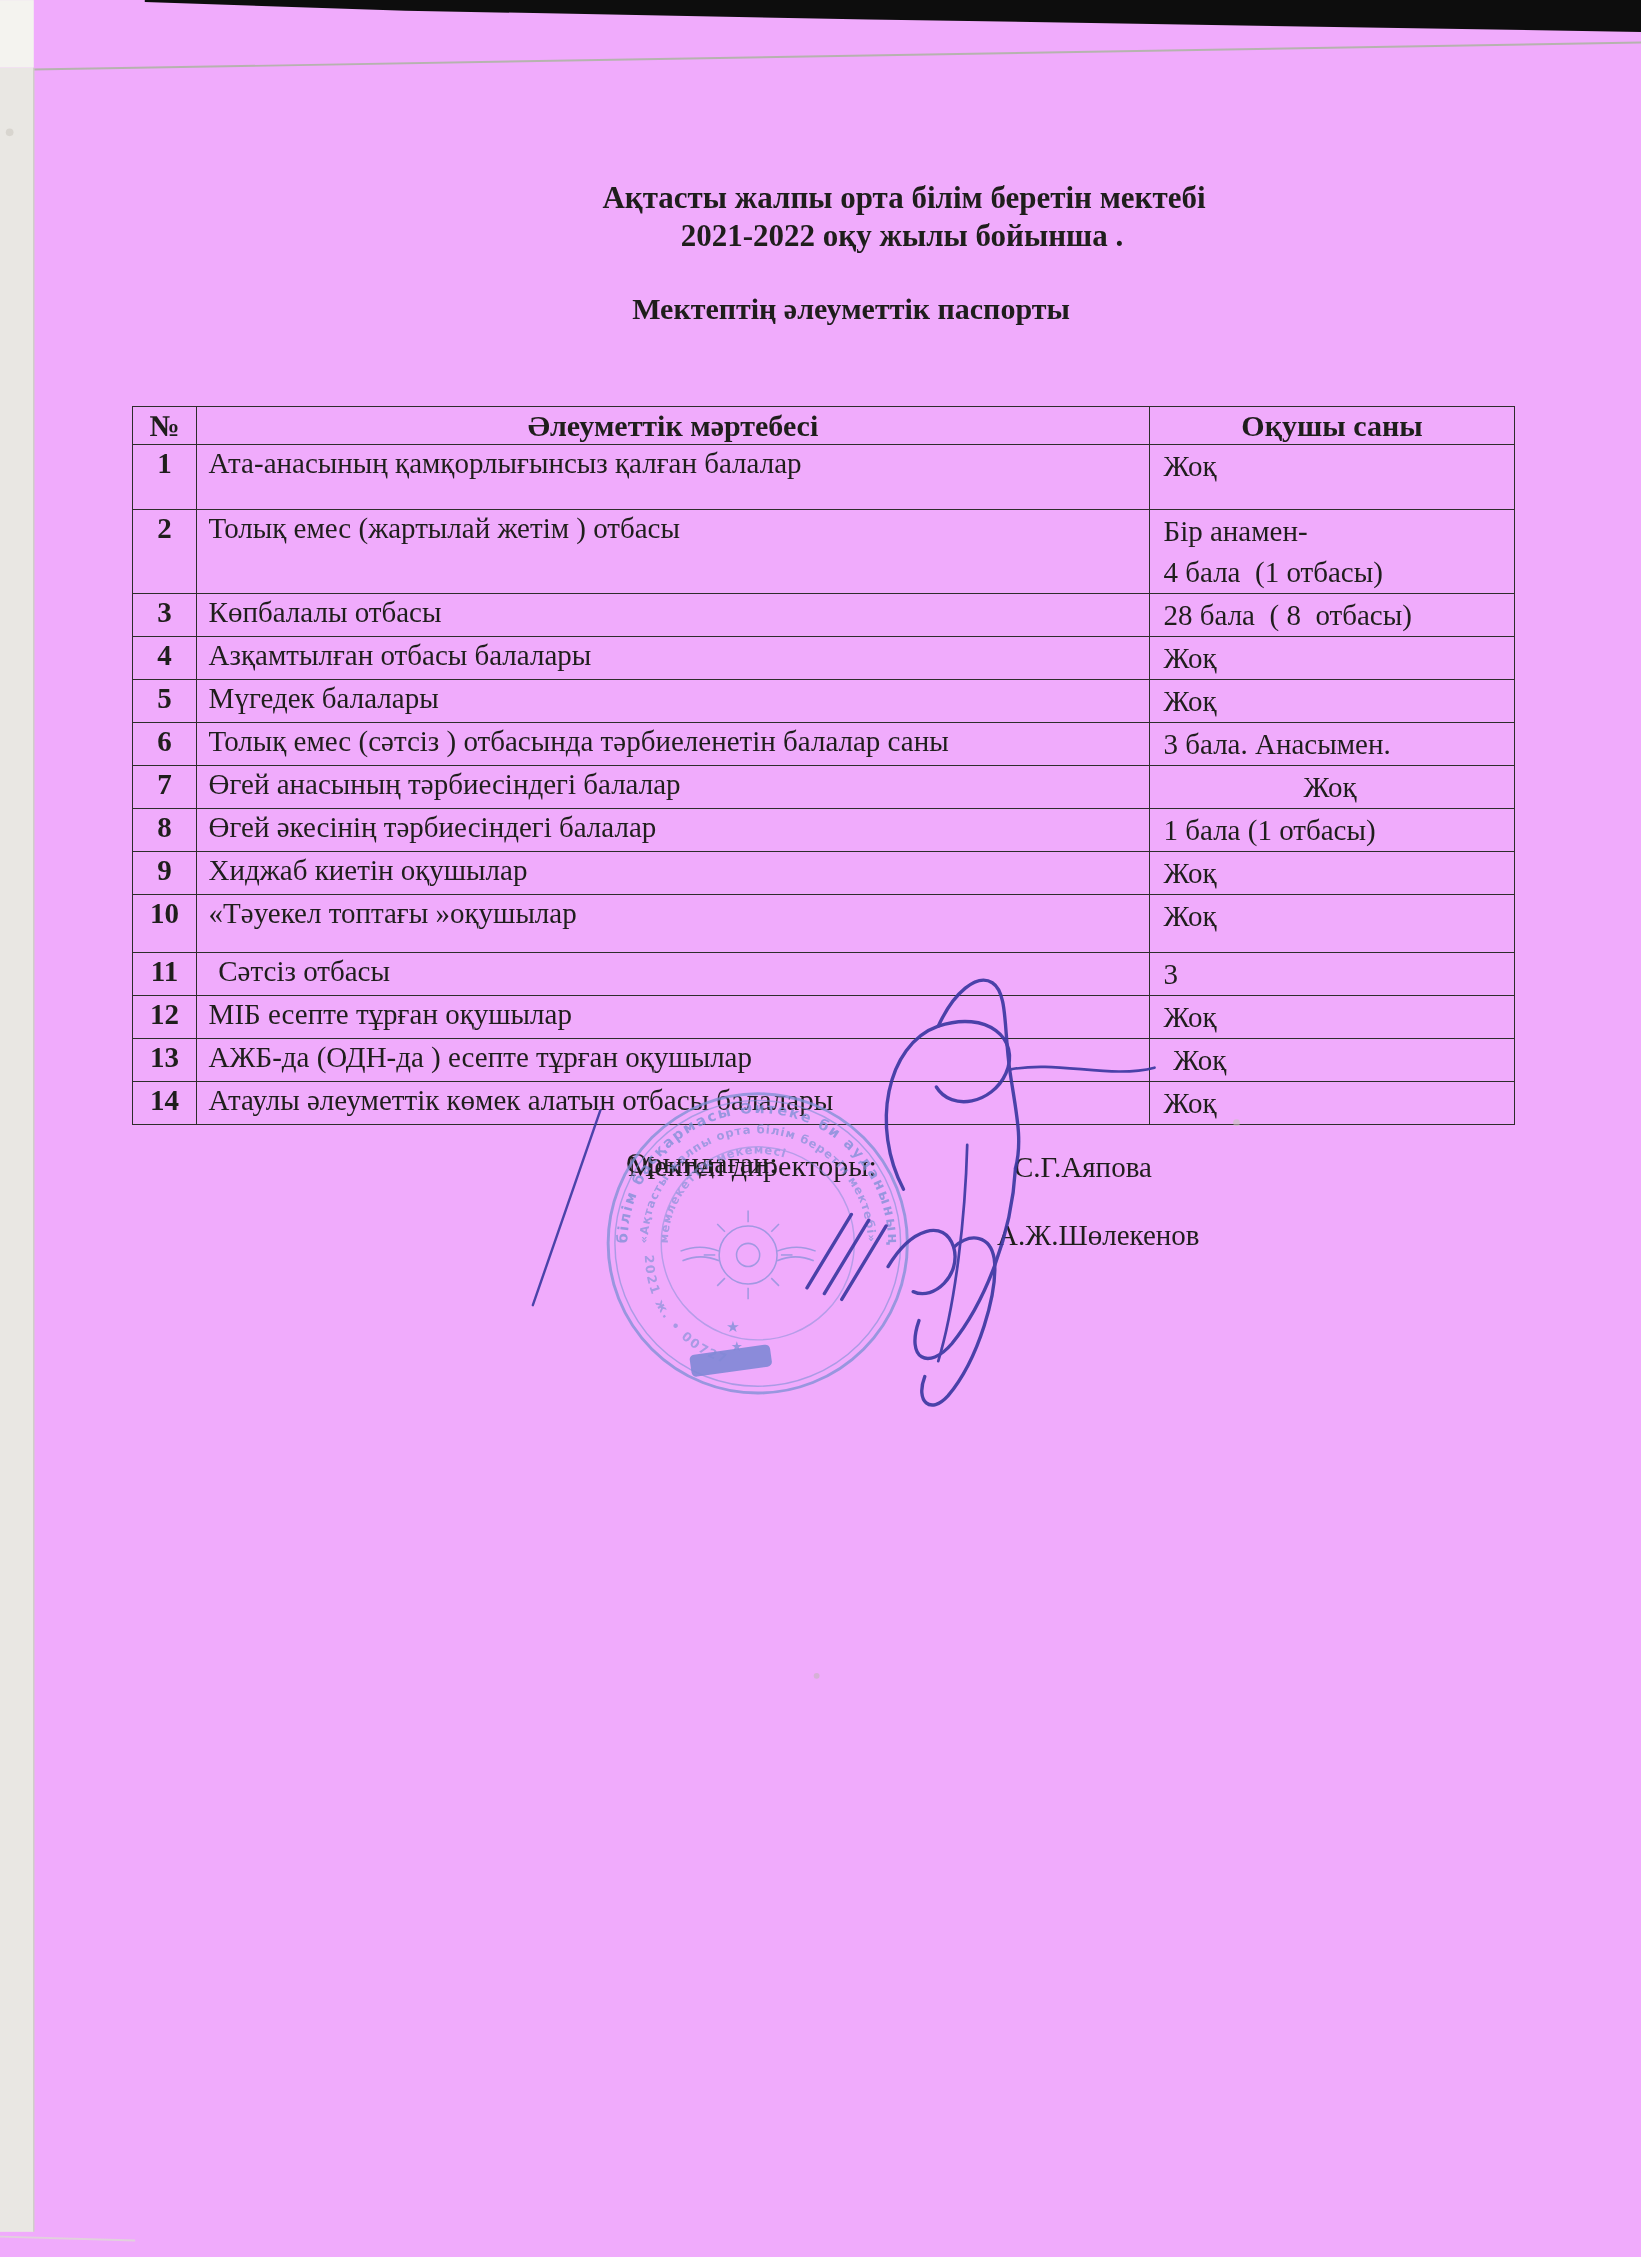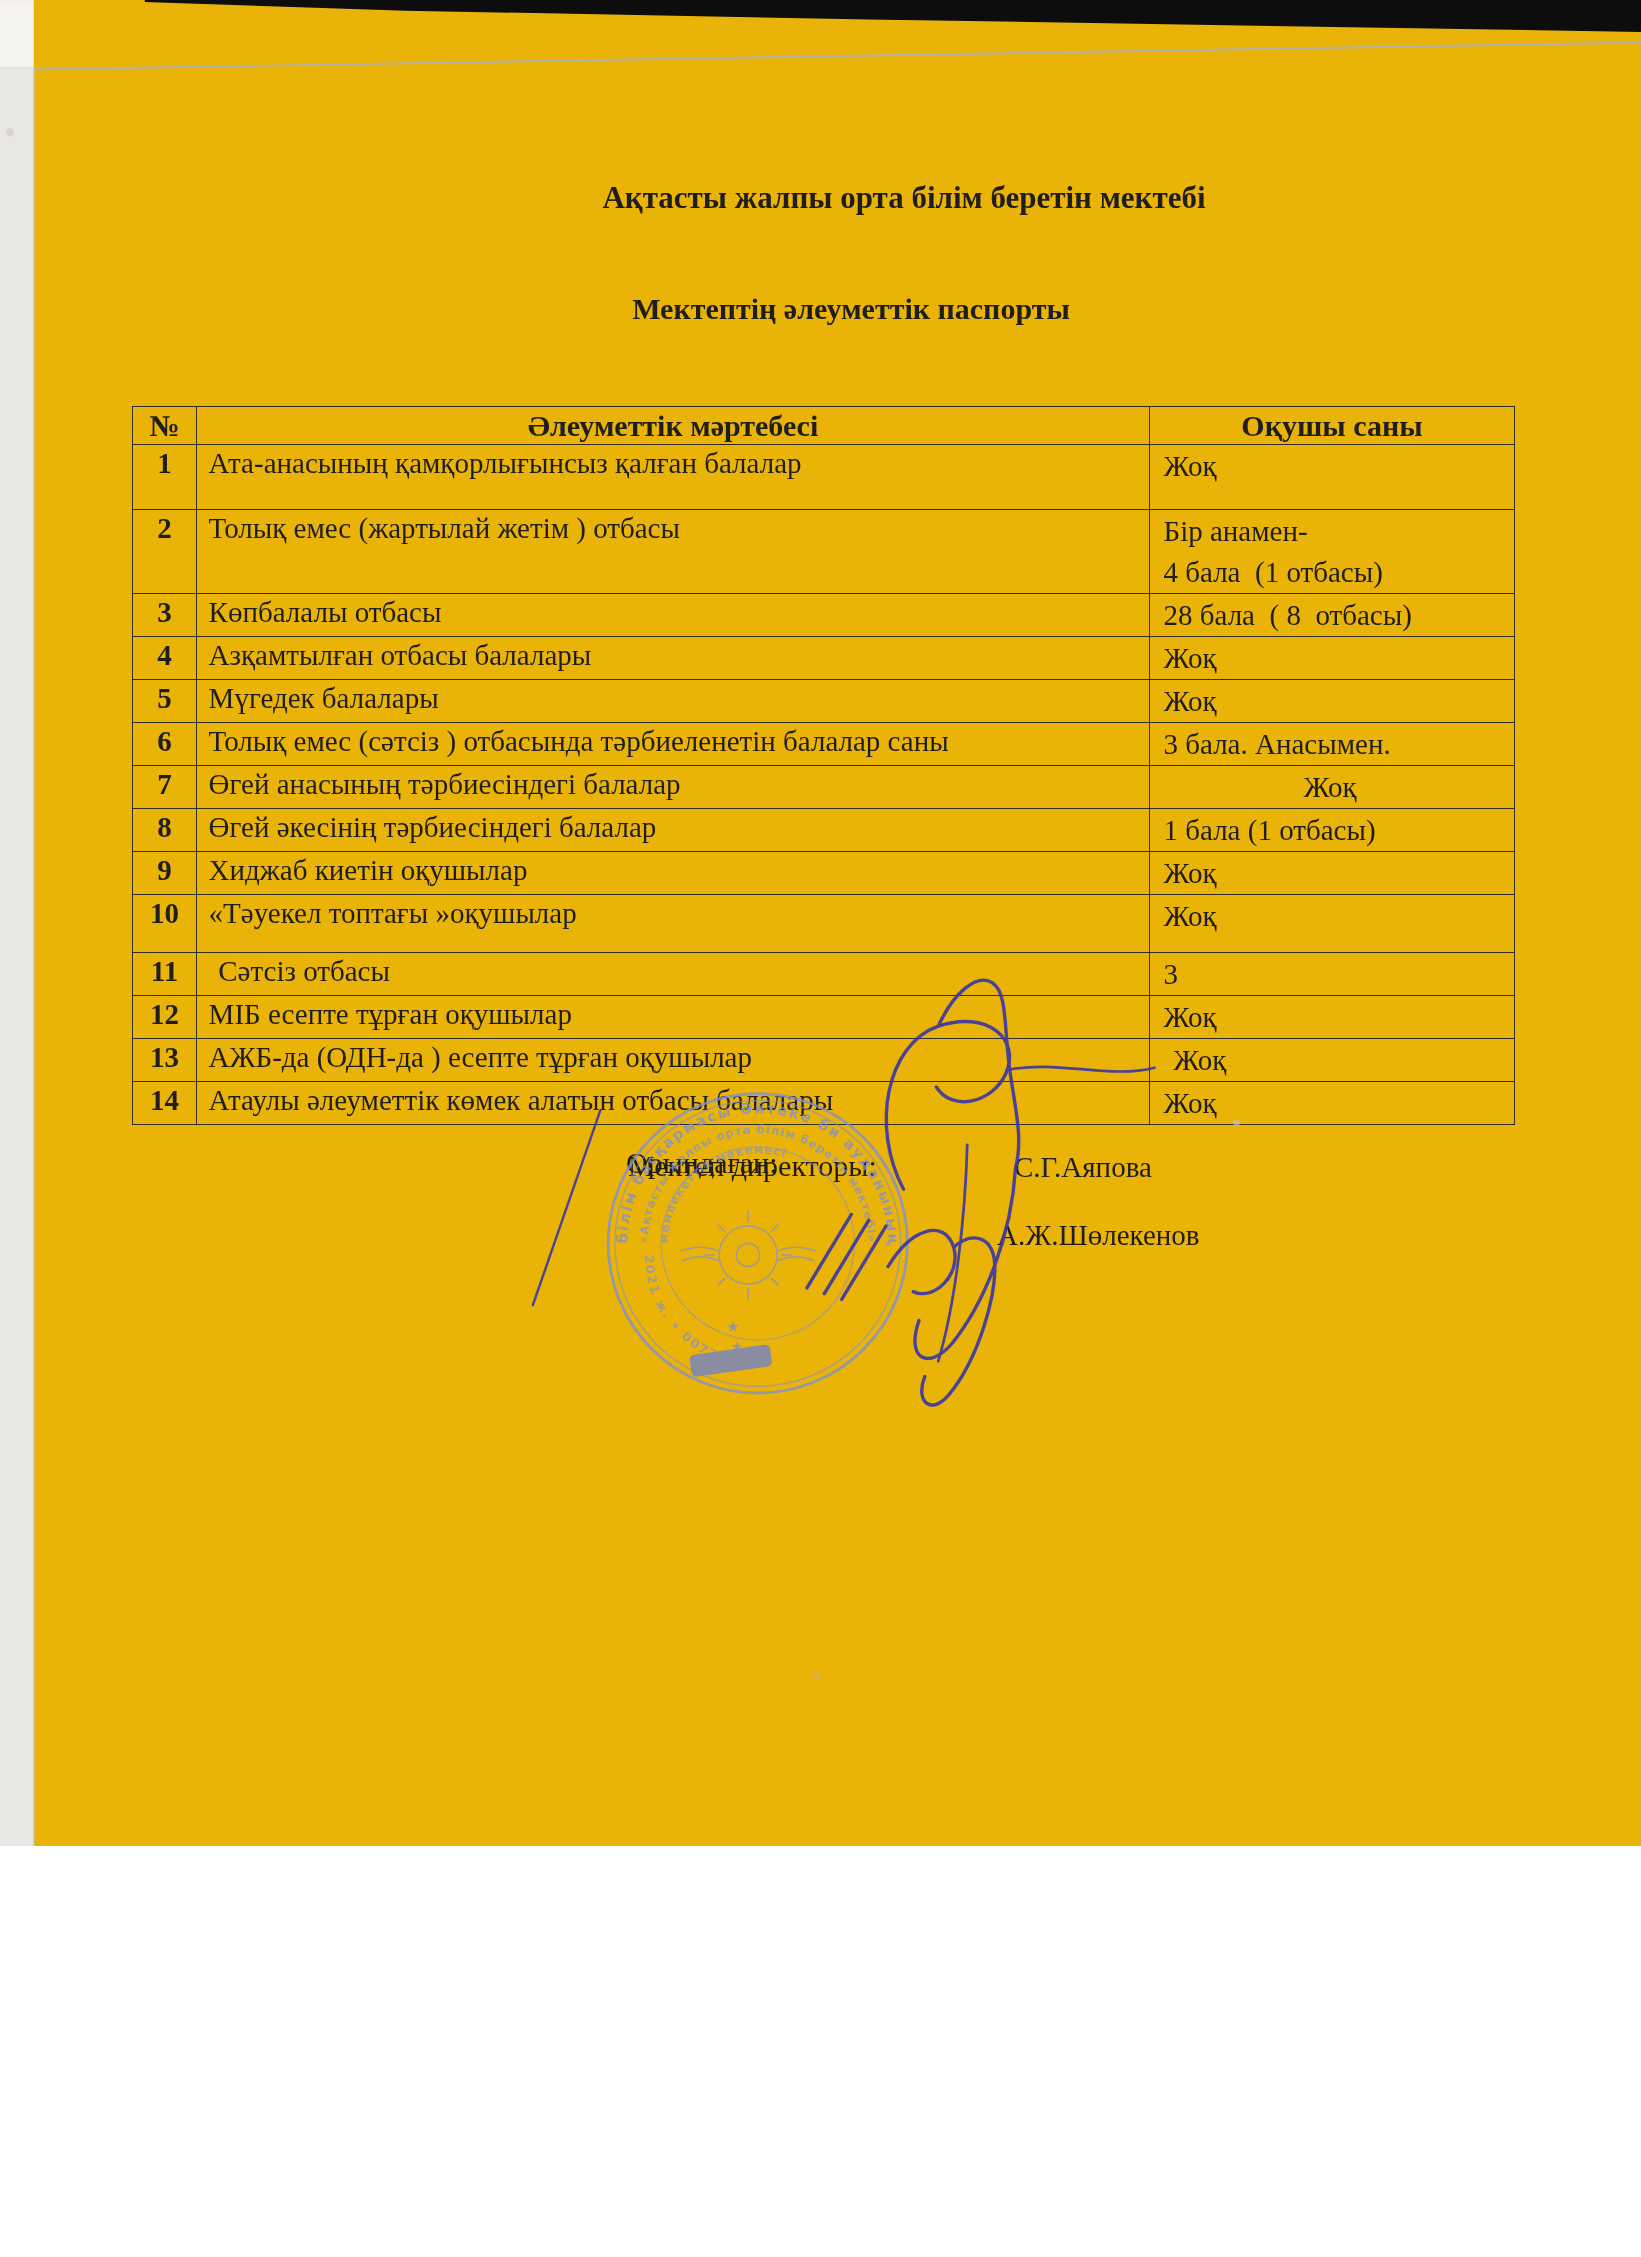--- a/index.html
+++ b/index.html
@@ -1,17 +1,17 @@
 <!DOCTYPE html>
 <html style="--ink: #3d39a3; --text: #1f1e1c; --tborder: #2e2d2b; --stamp: #7e90d6;"><head>
 <meta charset="utf-8">
 <style>
   html,body{margin:0;padding:0;background:#ffffff;}
   .page{
-    position:relative;width:1641px;height:1846px;background:#eab308;overflow:hidden;
+    position:relative;width:1641px;height:2257px;background:#f0abfc;overflow:hidden;
     font-family:"Liberation Serif","DejaVu Serif",serif;color:var(--text,#1f1e1c);
   }
   
   .abs{position:absolute;white-space:nowrap;}
   .title{font-weight:bold;font-size:31px;transform:translateX(-50%);}
   .subtitle{font-weight:bold;font-size:30px;transform:translateX(-50%);}
   
   .doc-table{
     position:absolute;left:132px;top:406px;width:1382px;
     border-collapse:collapse;table-layout:fixed;
@@ -37,20 +37,21 @@
   
   .overlay{position:absolute;left:0;top:0;pointer-events:none;}
   .stamp-text{font-family:"DejaVu Sans",sans-serif;font-weight:bold;}
 </style>
 </head>
 <body>
 
 <div class="page">
 
   <div class="abs title" style="left:904px;top:180px;">Ақтасты жалпы орта білім беретін мектебі</div>
+  <div class="abs title" style="left:902px;top:218px;">2021-2022 оқу жылы бойынша .</div>
   <div class="abs subtitle" style="left:851px;top:292px;">Мектептің әлеуметтік паспорты</div>
 
   <table class="doc-table">
     <colgroup>
         <col class="c-num">
         <col class="c-status">
         <col class="c-count">
       </colgroup>
     <thead>
       <tr style="height:37px;">

